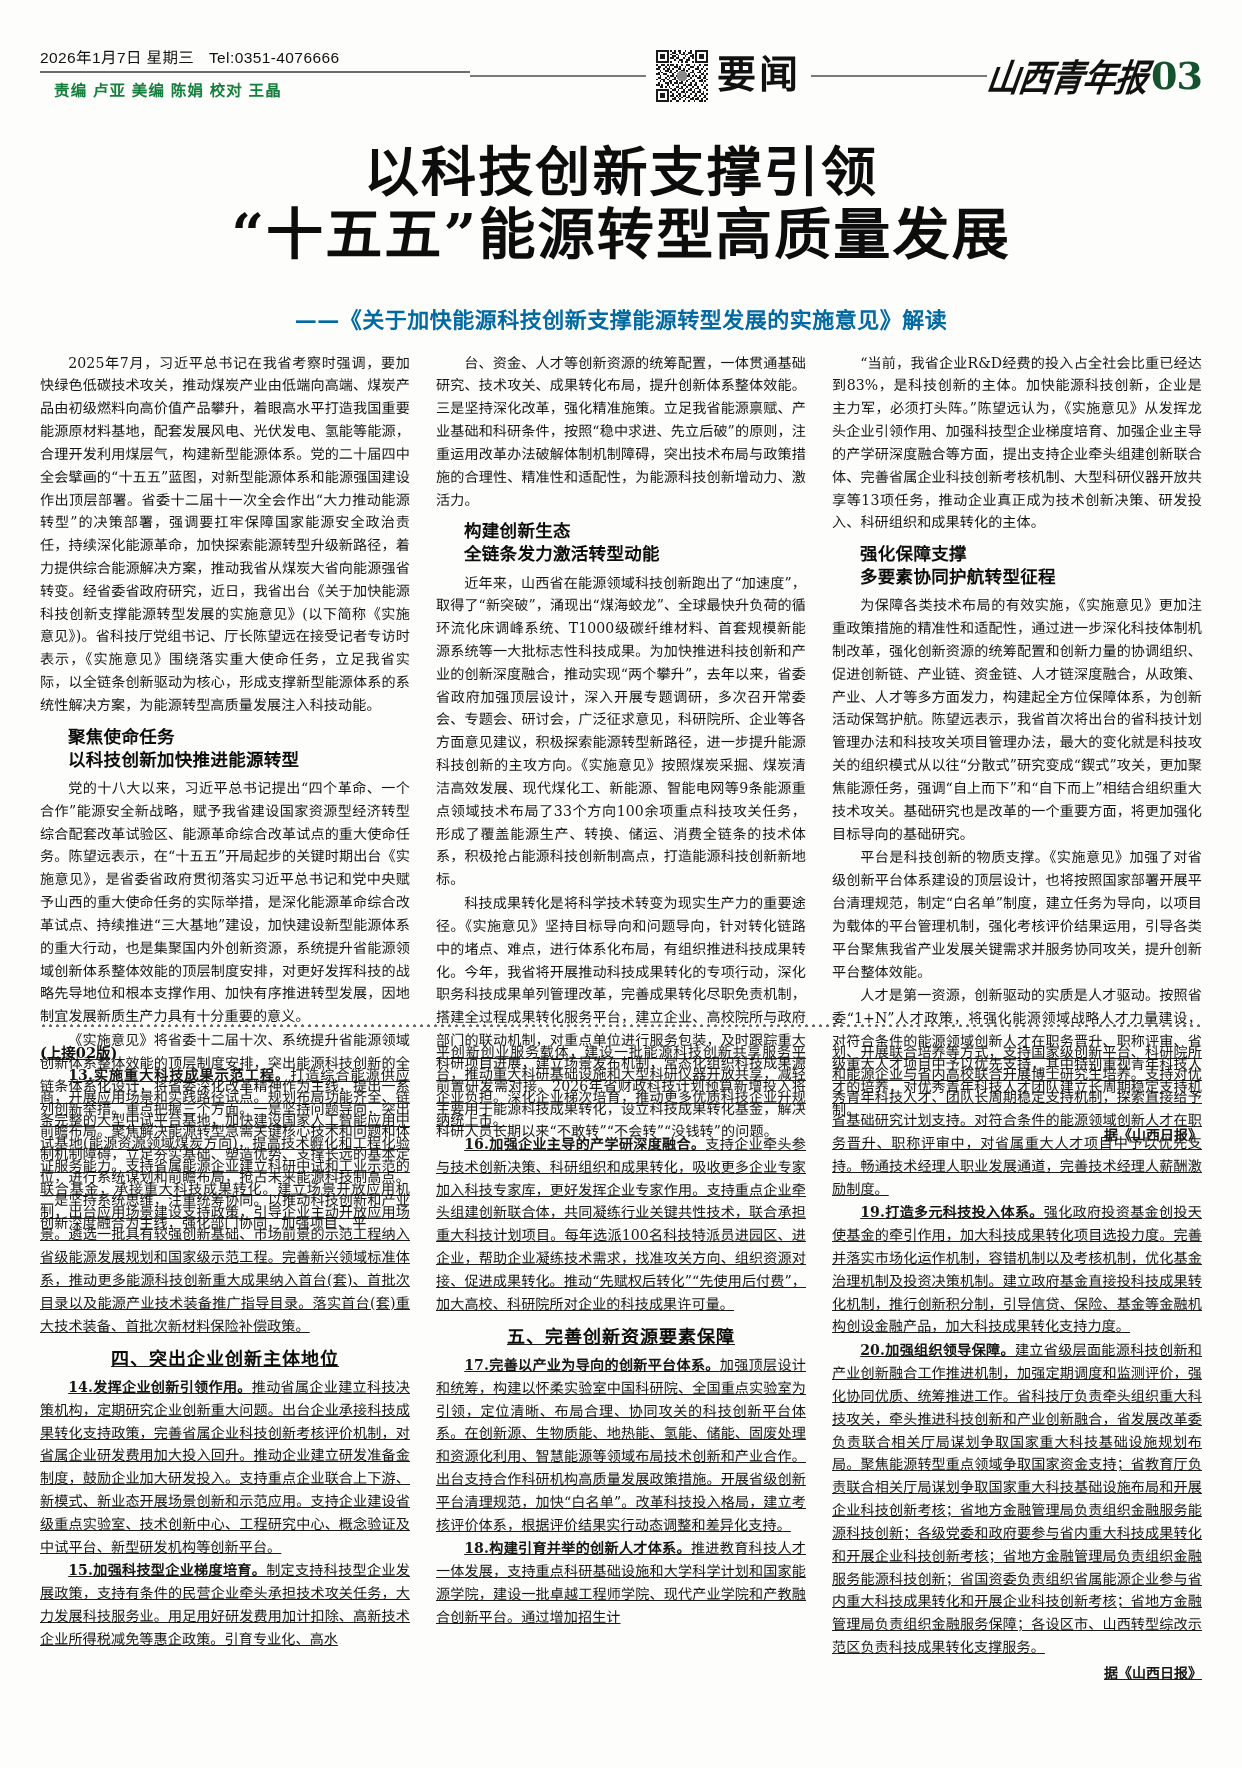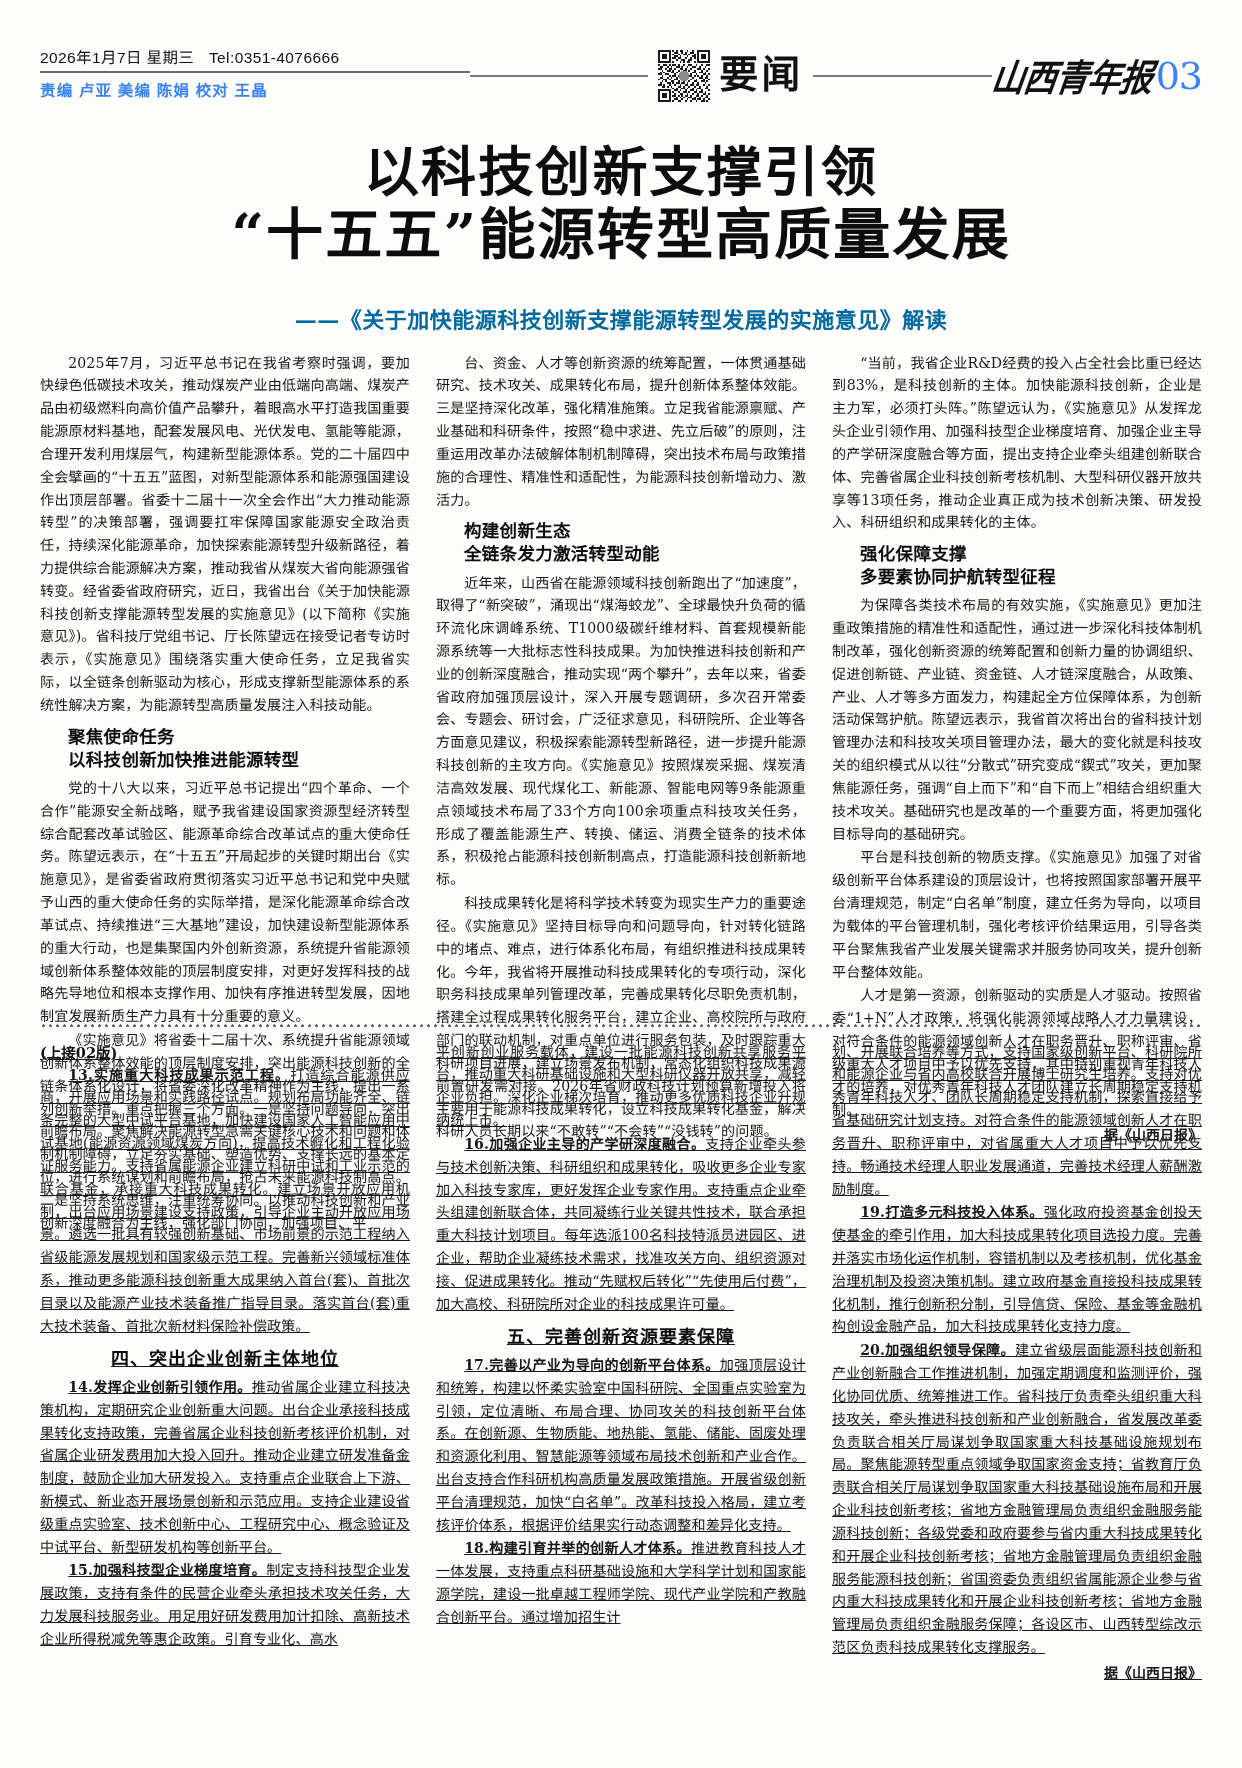--- a/index.html
+++ b/index.html
@@ -25,22 +25,23 @@
   }
   .mh-left{width:430px;flex:0 0 430px;padding-top:4px;}
   .mh-dateline{
     font-family:"Liberation Sans","DejaVu Sans",sans-serif;
     font-size:15.5px;letter-spacing:.4px;white-space:nowrap;
     color:#111;padding-bottom:3px;
   }
   .mh-rule{border-bottom:2.2px solid #6d6d6d;width:100%;margin:1px 0 5px 0;}
   .mh-credits{
     font-family:"Liberation Sans","DejaVu Sans",sans-serif;
-    font-size:15.5px;letter-spacing:1.2px;font-weight:700;color:#3b82f6;
+    font-size:15.5px;letter-spacing:1.2px;font-weight:700;color:#15803d;
     white-space:nowrap;
+    margin-left:14px;
   }
   .mh-center{
     flex:1;display:flex;align-items:center;justify-content:center;
     gap:0;padding-top:12px;min-width:0;
   }
   .line-left{height:2px;background:#7a7a7a;flex:1;min-width:18px;margin-right:10px;}
   .line-right{height:2px;background:#7a7a7a;flex:1;min-width:30px;margin-left:10px;}
   .qr{
     width:52px;height:52px;flex:0 0 52px;margin-right:9px;
     position:relative;background:#fff;
@@ -58,21 +59,21 @@
   }
   .brand{
     font-family:"DejaVu Serif","Liberation Serif",serif;
     font-size:33px;font-weight:700;color:#111;
     font-style:italic;letter-spacing:-1px;
     transform:skewX(-8deg) scaleY(1.12);
     white-space:nowrap;line-height:1;
   }
   .pagenum{
     font-family:"DejaVu Serif","Liberation Serif",serif;
-    font-size:38px;font-weight:400;color:#3b82f6;line-height:1;
+    font-size:38px;font-weight:700;color:#14532d;line-height:1;
     letter-spacing:-1px;
   }
 
   
   .headline-wrap{text-align:center;margin-top:26px;}
   .headline{
     font-family:"DejaVu Serif","Liberation Serif",serif;
     font-weight:700;font-size:54px;line-height:1.12;
     letter-spacing:2px;color:#0d0d0d;
     transform:scaleX(1.02);

